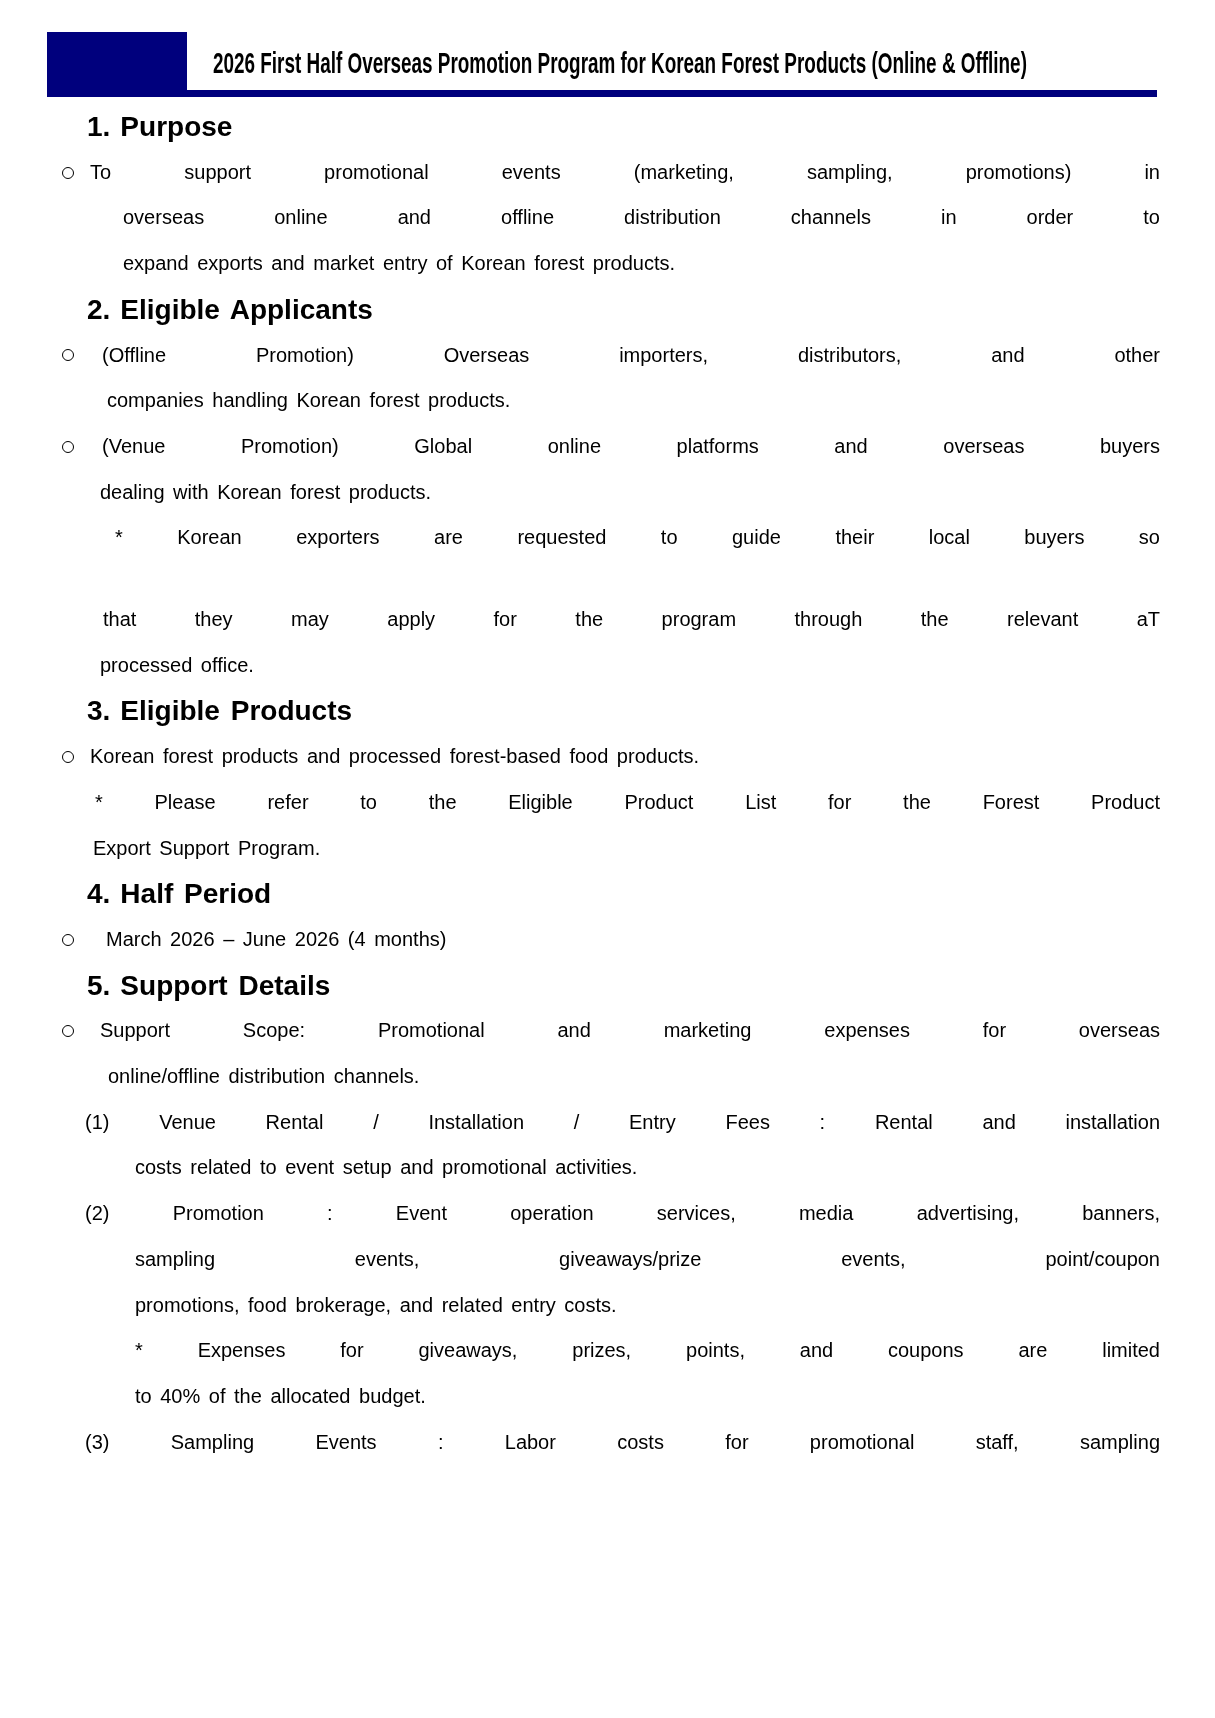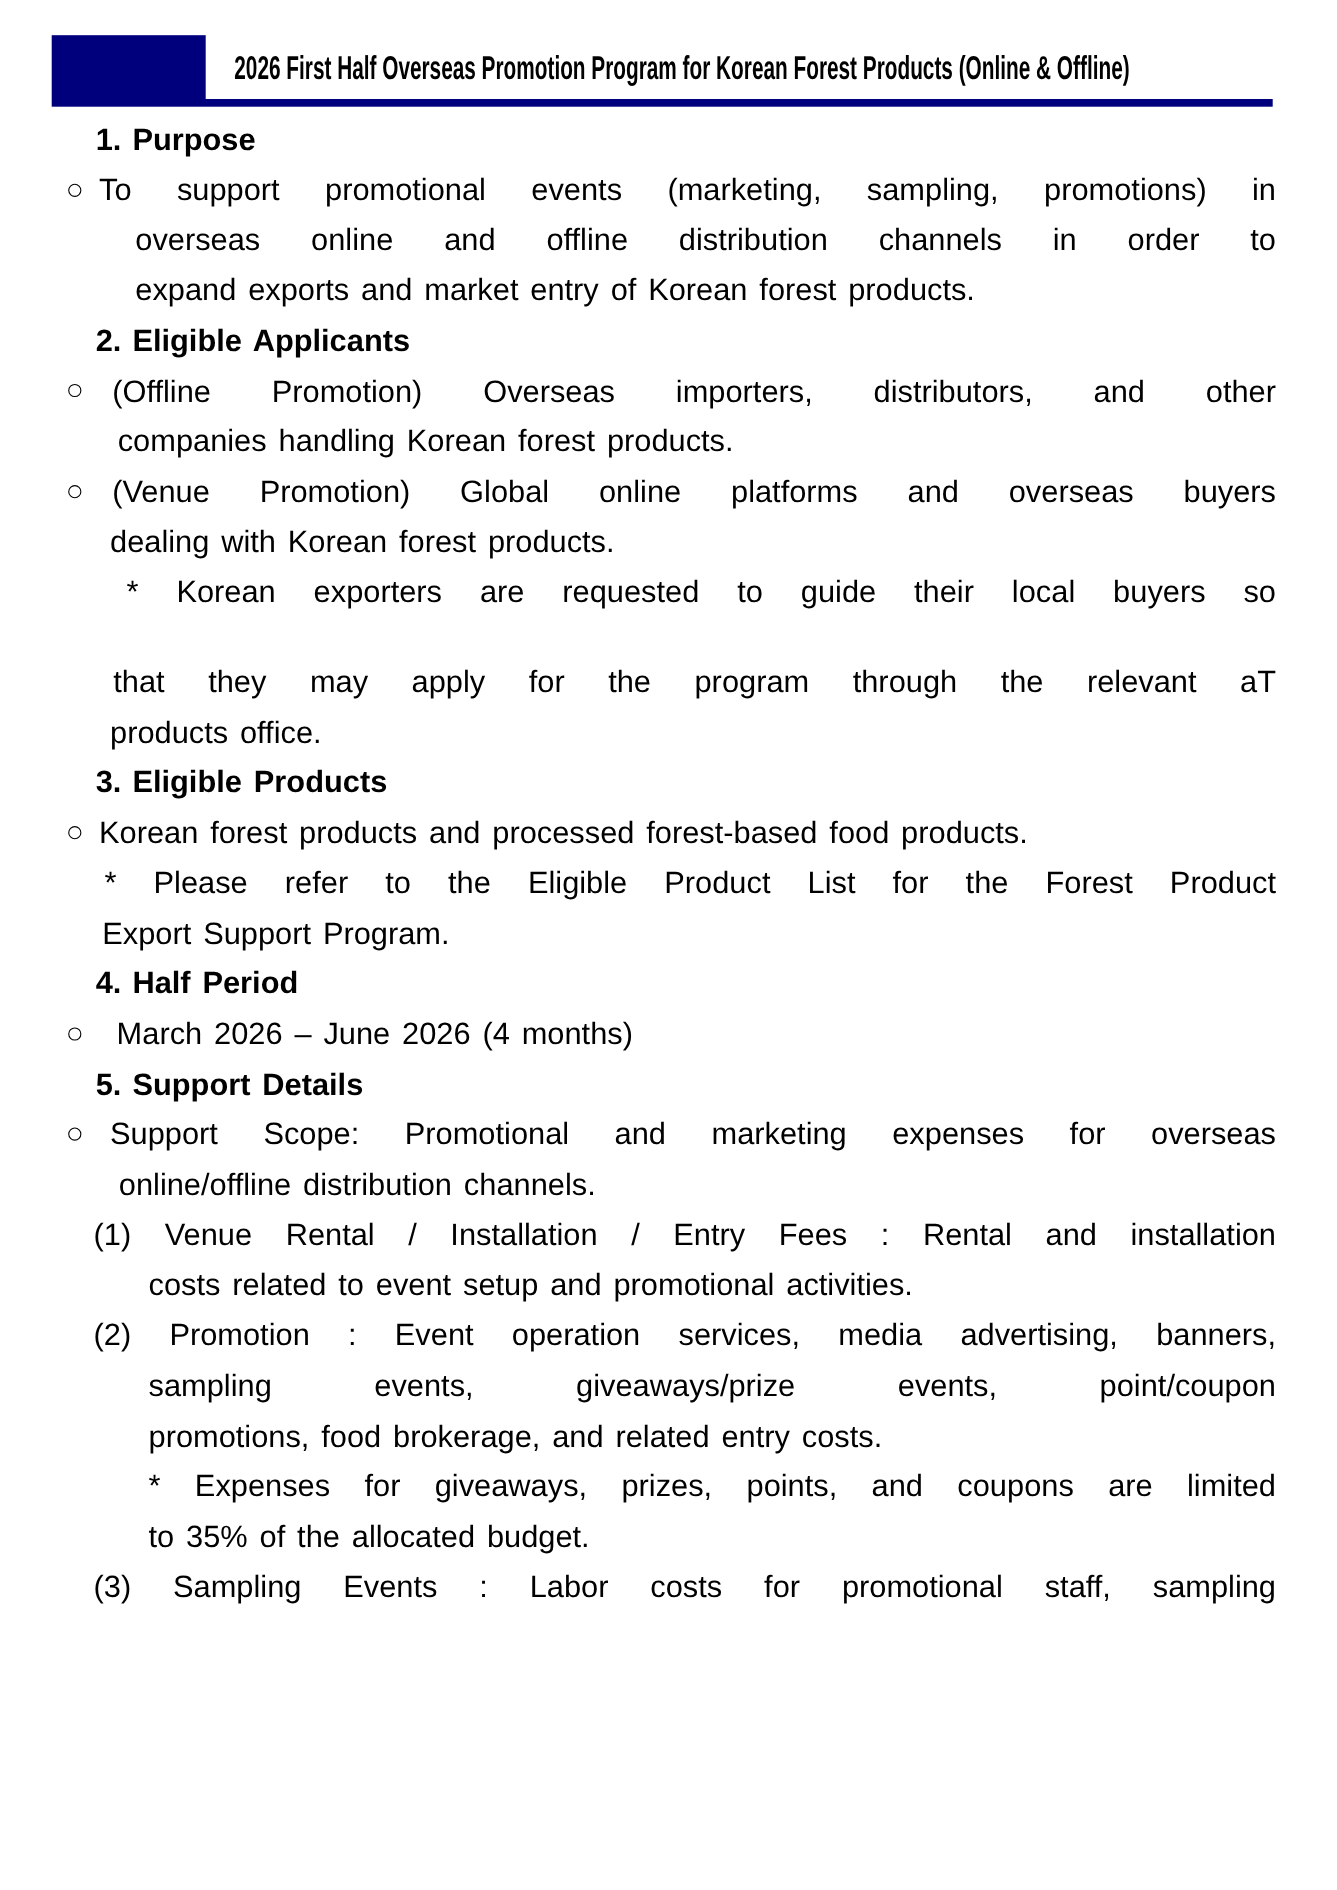--- a/index.html
+++ b/index.html
@@ -11,21 +11,21 @@
   
   .hdr-accent{position:absolute;left:47px;top:32px;width:140px;height:58px;}
   .hdr-rule{position:absolute;left:47px;top:90px;width:1110px;height:7px;}
   .hdr-title-box{position:absolute;left:213px;top:36px;height:54px;display:flex;align-items:center;}
   .hdr-title{
     font-size:30px;font-weight:700;white-space:nowrap;letter-spacing:0px;
     transform:scaleX(0.63);transform-origin:left center;color:#000;
   }
   
   .content{position:absolute;left:40px;top:104px;width:1120px;}
-  .line{font-size:28px;line-height:45.7px;color:#000;word-spacing:3px;}
+  .line{font-size:20px;line-height:45.7px;color:#000;word-spacing:3px;}
   .j{text-align:justify;text-align-last:justify;}
   .sec-head{font-size:28px;font-weight:700;margin-left:47px;}
   .sec-head .stl{margin-left:10px;}
   .row{display:flex;align-items:center;}
   .bcell{flex:0 0 auto;position:relative;height:45.7px;}
   .circ{
     position:absolute;left:22px;top:50%;transform:translateY(-50%);
     width:10px;height:10px;border:1.6px solid #000;border-radius:50%;box-sizing:content-box;
   }
   .txt{flex:1 1 auto;display:block;}
@@ -70,21 +70,21 @@
   <div class="line p67">companies handling Korean forest products.</div>
   <div class="line row">
     <span class="bcell ts62">
         <span class="circ"></span>
       </span>
     <span class="txt j">(Venue Promotion) Global online platforms and overseas buyers</span>
   </div>
   <div class="line p60">dealing with Korean forest products.</div>
   <div class="line p75 j">* Korean exporters are requested to guide their local buyers so</div>
   <div class="line p63 j">that they may apply for the program through the relevant aT</div>
-  <div class="line p60">products office.</div>
+  <div class="line p60">processed office.</div>
 
   <div class="line sec-head">
     <span class="num">3.</span><span class="stl">Eligible Products</span>
   </div>
   <div class="line row">
     <span class="bcell ts50">
         <span class="circ"></span>
       </span>
     <span class="txt">Korean forest products and processed forest-based food products.</span>
   </div>
@@ -113,17 +113,17 @@
   <div class="line p68">online/offline distribution channels.</div>
 
   <div class="line p45 j">(1) Venue Rental / Installation / Entry Fees : Rental and installation</div>
   <div class="line p95">costs related to event setup and promotional activities.</div>
 
   <div class="line p45 j">(2) Promotion : Event operation services, media advertising, banners,</div>
   <div class="line p95 j">sampling events, giveaways/prize events, point/coupon</div>
   <div class="line p95">promotions, food brokerage, and related entry costs.</div>
 
   <div class="line p95 j">* Expenses for giveaways, prizes, points, and coupons are limited</div>
-  <div class="line p95">to 35% of the allocated budget.</div>
+  <div class="line p95">to 40% of the allocated budget.</div>
 
   <div class="line p45 j">(3) Sampling Events : Labor costs for promotional staff, sampling</div>
 
 </div>
 
 </body></html>

